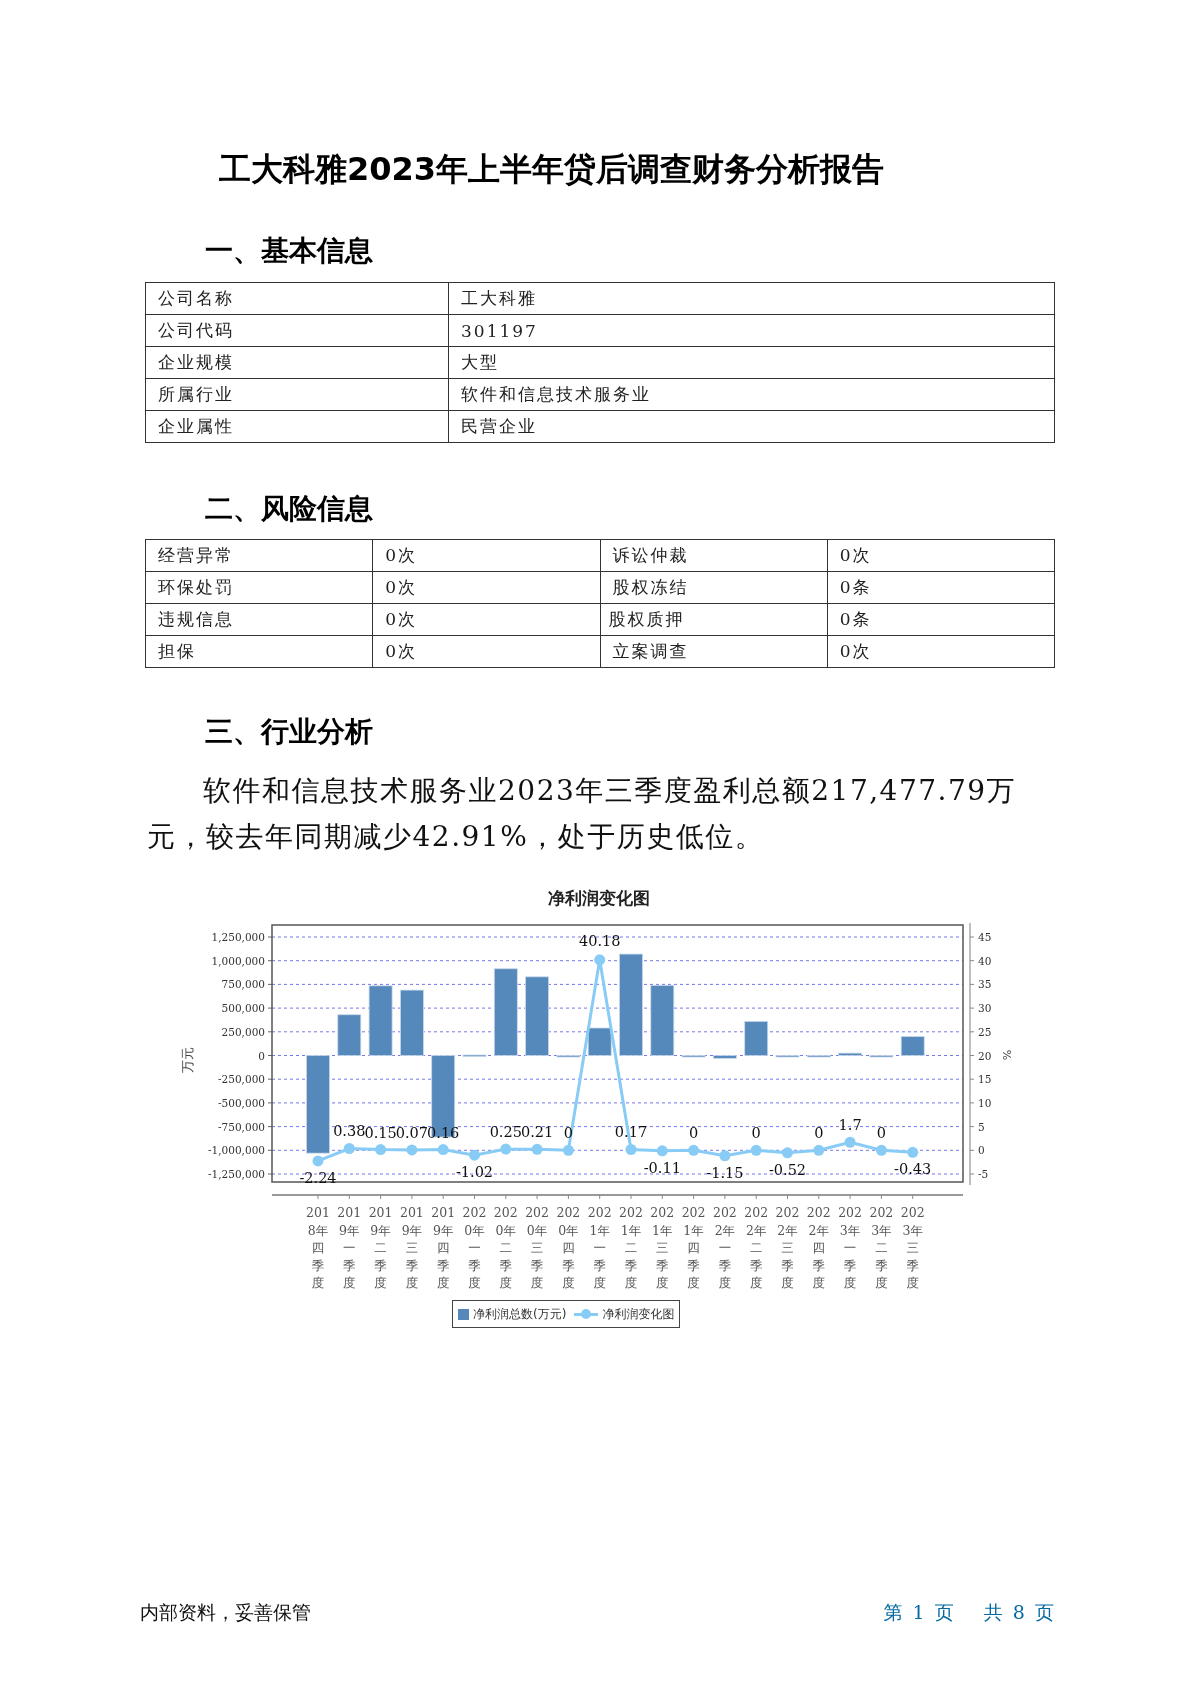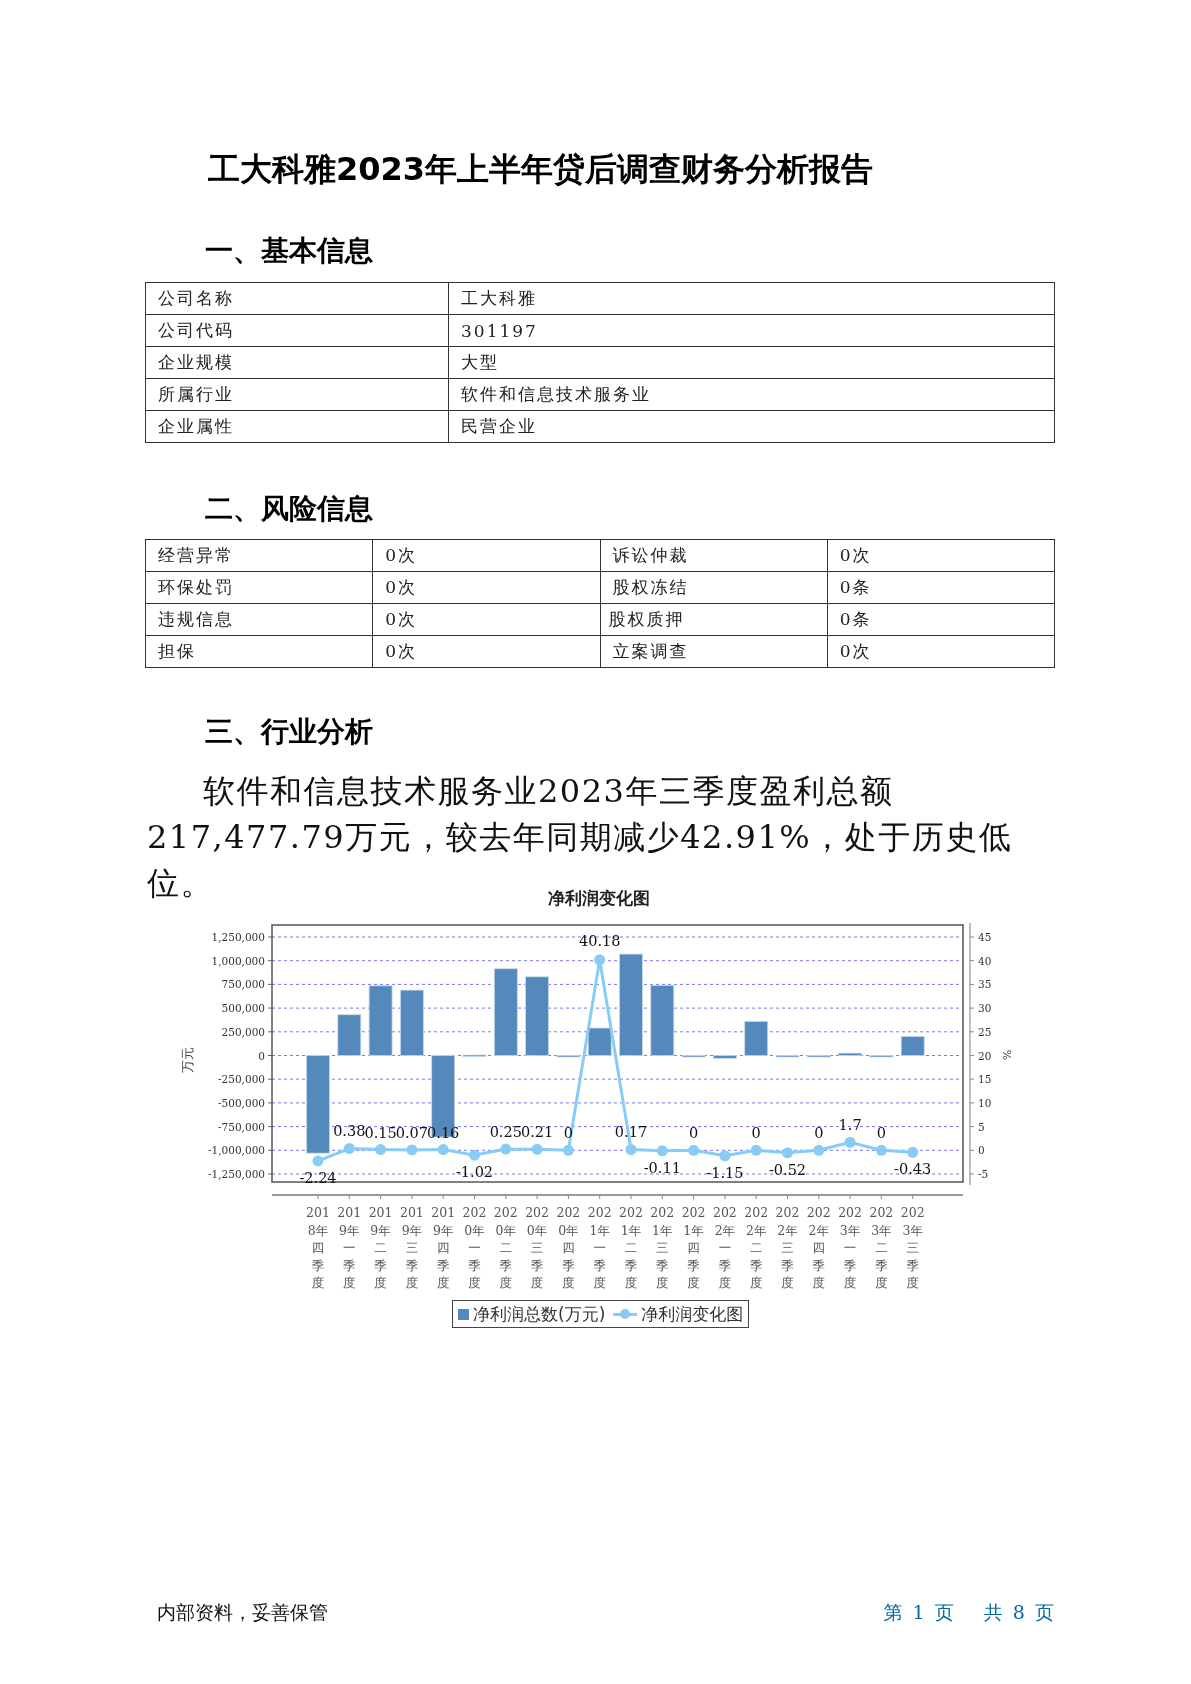--- a/index.html
+++ b/index.html
@@ -1,32 +1,32 @@
 <!DOCTYPE html>
 <html><head>
 <meta charset="utf-8">
 <style>
   html, body { margin: 0; padding: 0; background: #ffffff; }
   body { width: 1191px; height: 1684px; position: relative; overflow: hidden;
          font-family: "DejaVu Serif", "Liberation Serif", serif; color: #000; }
   .title { position: absolute; left: 0; width: 1081px; top: 148px; text-align: center;
            font-family: "DejaVu Sans", "Liberation Sans", sans-serif; font-weight: bold;
-           font-size: 32px; letter-spacing: 0px; }
+           font-size: 32px; letter-spacing: 0px; padding-left: 11px; }
   .section-h { position: absolute; left: 205px; font-family: Liberation Sans, sans-serif;
                font-weight: bold; font-size: 28px; }
   table.kv { position: absolute; left: 145px; width: 910px; border-collapse: collapse; }
   table.kv td { border: 1.5px solid #333; height: 31px; padding: 0 0 0 12px; font-size: 17px;
                 vertical-align: middle; letter-spacing: 2px; color: #222; }
-  .para { position: absolute; left: 147px; width: 905px; top: 768px; font-size: 32px; line-height: 46px;
+  .para { position: absolute; left: 147px; width: 905px; top: 768px; font-size: 28px; line-height: 46px;
           text-indent: 56px; letter-spacing: 1.5px; color: #111; }
-  .footer-left { position: absolute; left: 157px; top: 1600px; font-size: 19px; color: #111; }
+  .footer-left { position: absolute; left: 140px; top: 1600px; font-size: 19px; color: #111; }
   .footer-right { position: absolute; right: 137px; top: 1600px; font-size: 19px; color: #0369a1; word-spacing: 4px; }
   #chart { position: absolute; left: 0; top: 0; }
   .legend-box { position: absolute; left: 452px; top: 1300px; height: 26px; border: 1.5px solid #444;
-                display: flex; align-items: center; padding: 0 5px; font-size: 17px; color: #333; background: #fff;
+                display: flex; align-items: center; padding: 0 5px; font-size: 12px; color: #333; background: #fff;
                 font-family: "DejaVu Sans", "Liberation Sans", sans-serif; justify-content: center; }
   .legend-swatch { width: 11px; height: 11px; background: #5588bb; margin-right: 4px; }
   .legend-line { width: 24px; height: 12px; position: relative; margin: 0 4px 0 8px; }
   .legend-line::before { content: ""; position: absolute; left: 0; right: 0; top: 5px; height: 3px; background: #88ccf6; }
   .legend-line::after { content: ""; position: absolute; left: 7px; top: 1px; width: 10px; height: 10px; border-radius: 50%; background: #88ccf6; }
 </style>
 </head>
 <body>
 
 <div class="title">工大科雅2023年上半年贷后调查财务分析报告</div>

